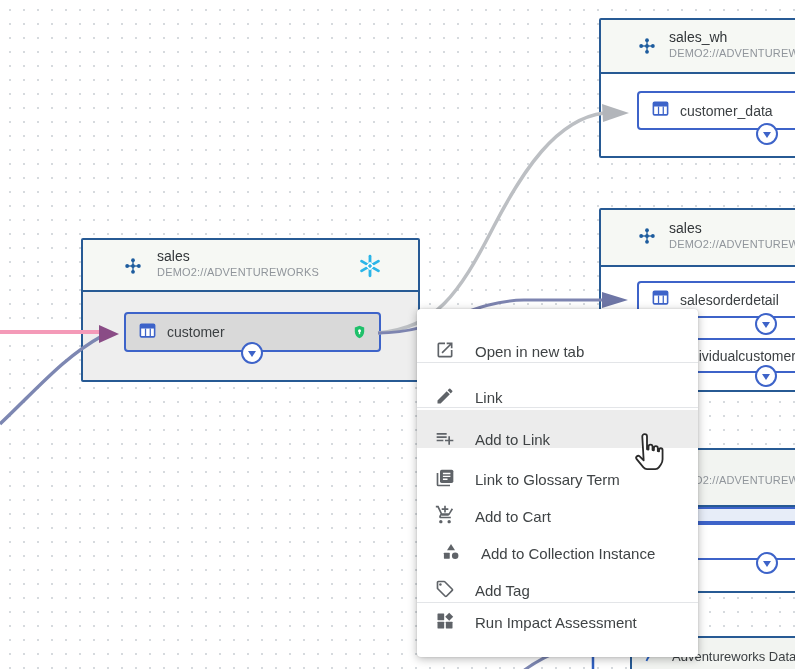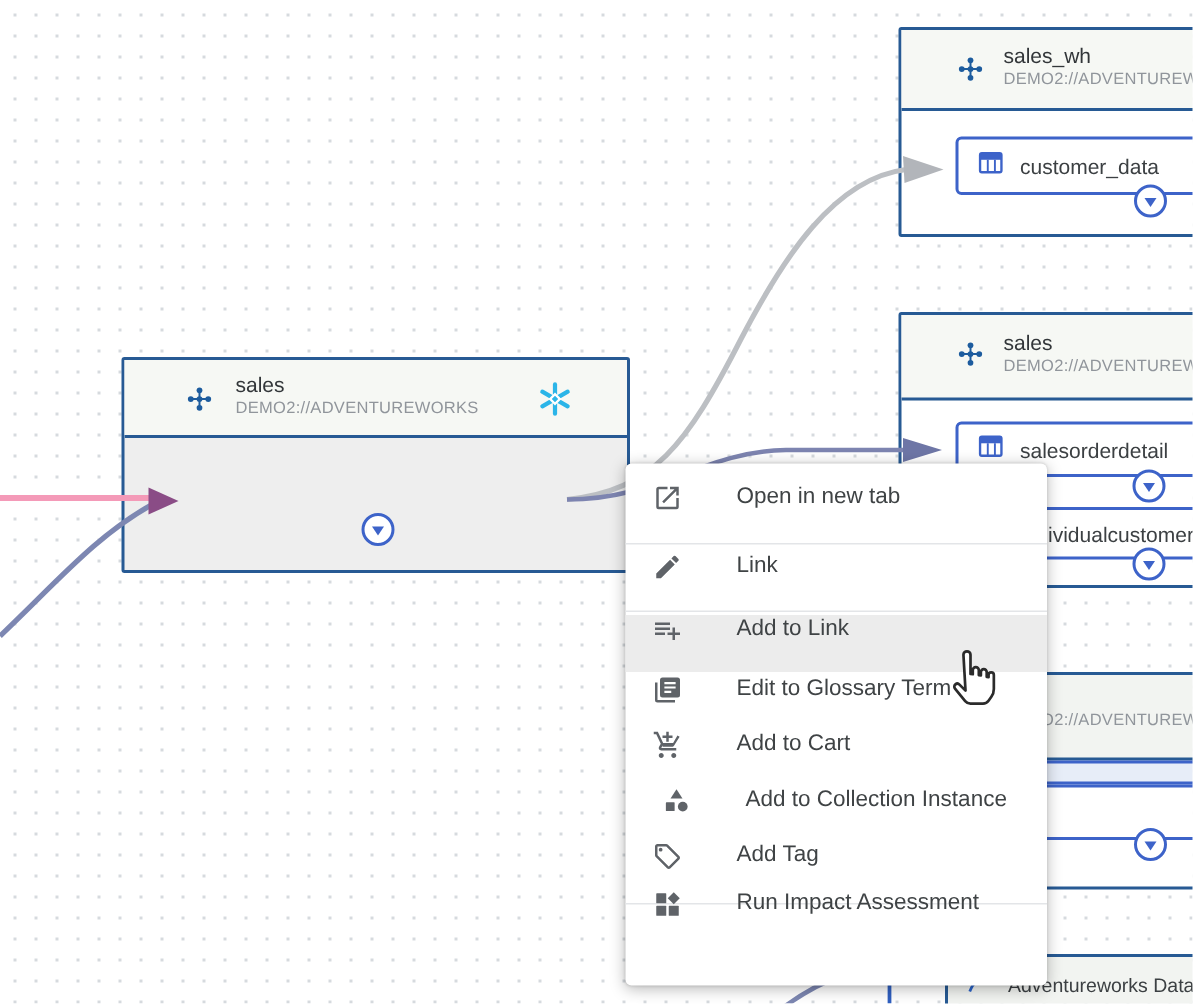--- a/index.html
+++ b/index.html
@@ -21,21 +21,21 @@
   .chip.selected{background:#d9d9d9;}
   .chip-label{font-size:14px;color:#3c4043;white-space:nowrap;}
   .expand-circle{position:absolute;width:22px;height:22px;border-radius:50%;background:#fff;border:2px solid #3d63c9;box-sizing:border-box;display:flex;align-items:center;justify-content:center;z-index:3;}
   .expand-caret{width:0;height:0;border-left:4.5px solid transparent;border-right:4.5px solid transparent;border-top:6px solid #3d63c9;margin-top:2px;}
   .shield{margin-left:auto;display:flex;}
   
   #edges{position:absolute;left:0;top:0;z-index:4;pointer-events:none;}
   
   .menu{position:absolute;left:417px;top:309px;width:281px;height:348px;background:#fff;border-radius:4px;
         box-shadow:0 2px 10px rgba(0,0,0,.28),0 0 2px rgba(0,0,0,.15);z-index:10;}
-  .menu-item{position:absolute;left:0;width:100%;height:38px;display:flex;align-items:flex-start;padding-left:18px;gap:36px;box-sizing:border-box;cursor:pointer;}
+  .menu-item{position:absolute;left:0;width:100%;height:38px;display:flex;align-items:flex-end;padding-left:18px;gap:20px;box-sizing:border-box;cursor:pointer;}
   .menu-item.highlight{background:#ececec;}
   .menu-item .mi{width:20px;height:20px;flex:0 0 20px;display:flex;}
   .menu-label{font-size:15px;color:#3f4345;white-space:nowrap;}
   .menu-divider{position:absolute;left:0;width:100%;height:1px;background:#e3e5e8;}
   
   #cursor{position:absolute;left:629px;top:432px;z-index:20;pointer-events:none;}
 </style>
 </head>
 <body>
 
@@ -76,20 +76,38 @@
       <svg width="26" height="26" viewBox="0 0 24 24">
           <g stroke="#2bb5e8" stroke-width="2.6" stroke-linecap="round">
             <line x1="12" y1="3" x2="12" y2="21"></line>
             <line x1="4.2" y1="7.5" x2="19.8" y2="16.5"></line>
             <line x1="4.2" y1="16.5" x2="19.8" y2="7.5"></line>
           </g>
           <rect x="9.9" y="9.9" width="4.2" height="4.2" fill="#2bb5e8" stroke="#fff" stroke-width="1.4" transform="rotate(45 12 12)"></rect>
         </svg>
     </span>
   </div>
+  <div class="chip selected" style="left:41px;top:72px;width:257px;height:40px;">
+    <span class="mi">
+      <svg width="19" height="19" viewBox="0 0 24 24">
+          <rect x="3" y="4" width="18" height="16" rx="1.5" fill="#fff" stroke="#3d63c9" stroke-width="2"></rect>
+          <rect x="3" y="4" width="18" height="5.5" fill="#3d63c9"></rect>
+          <line x1="9.5" y1="9.5" x2="9.5" y2="20" stroke="#3d63c9" stroke-width="1.6"></line>
+          <line x1="15.5" y1="9.5" x2="15.5" y2="20" stroke="#3d63c9" stroke-width="1.6"></line>
+        </svg>
+    </span>
+    <span class="chip-label">customer</span>
+    <span class="shield">
+      <svg width="15" height="16" viewBox="0 0 24 24">
+          <path d="M12 1.8l7.5 3v6.4c0 4.9-3.2 9.2-7.5 10.6-4.3-1.4-7.5-5.7-7.5-10.6V4.8z" fill="#1fc06a"></path>
+          <circle cx="12" cy="9.8" r="2.4" fill="#fff"></circle>
+          <rect x="10.9" y="11" width="2.2" height="4.5" fill="#fff"></rect>
+        </svg>
+    </span>
+  </div>
   <div class="expand-circle" style="left:158px;top:102px;">
       <span class="expand-caret"></span>
     </div>
 </div>
 
 <div class="node" style="left:599px;top:18px;width:232px;height:140px;">
   <div class="node-header" style="height:54px;">
     <span class="hdr-icon" style="left:36px;top:16px;">
       <svg width="20" height="20" viewBox="0 0 24 24">
           <g stroke="#1d5c9e" stroke-width="1.6">
@@ -229,21 +247,21 @@
     <span class="menu-label">Add to Link</span>
   </div>
   <div class="menu-item" style="top:141px;">
     <span class="mi">
       <svg width="20" height="20" viewBox="0 0 24 24">
           <path d="M4 6H2v14a2 2 0 0 0 2 2h14v-2H4V6z" fill="#5f6368"></path>
           <rect x="6" y="2" width="16" height="16" rx="2" fill="#5f6368"></rect>
           <path d="M9.5 6.5h9M9.5 10h9M9.5 13.5h5.5" stroke="#fff" stroke-width="1.7"></path>
         </svg>
     </span>
-    <span class="menu-label">Edit to Glossary Term</span>
+    <span class="menu-label">Link to Glossary Term</span>
   </div>
   <div class="menu-item" style="top:178px;">
     <span class="mi">
       <svg width="20" height="20" viewBox="0 0 24 24" fill="#5f6368">
           <path d="M11 9h2V6h3V4h-3V1h-2v3H8v2h3v3zm-4 9c-1.1 0-1.99.9-1.99 2S5.9 22 7 22s2-.9 2-2-.9-2-2-2zm10 0c-1.1 0-1.99.9-1.99 2s.89 2 1.99 2 2-.9 2-2-.9-2-2-2zm-8.9-5h7.45c.75 0 1.41-.41 1.75-1.03L21.7 4.96l-1.74-.96-3.45 6H8.53L4.27 1H1v2h2l3.6 7.59-1.35 2.44C4.52 14.37 5.48 16 7 16h12v-2H7l1.1-2z"></path>
         </svg>
     </span>
     <span class="menu-label">Add to Cart</span>
   </div>
   <div class="menu-item" style="top:215px;padding-left:24px;">

